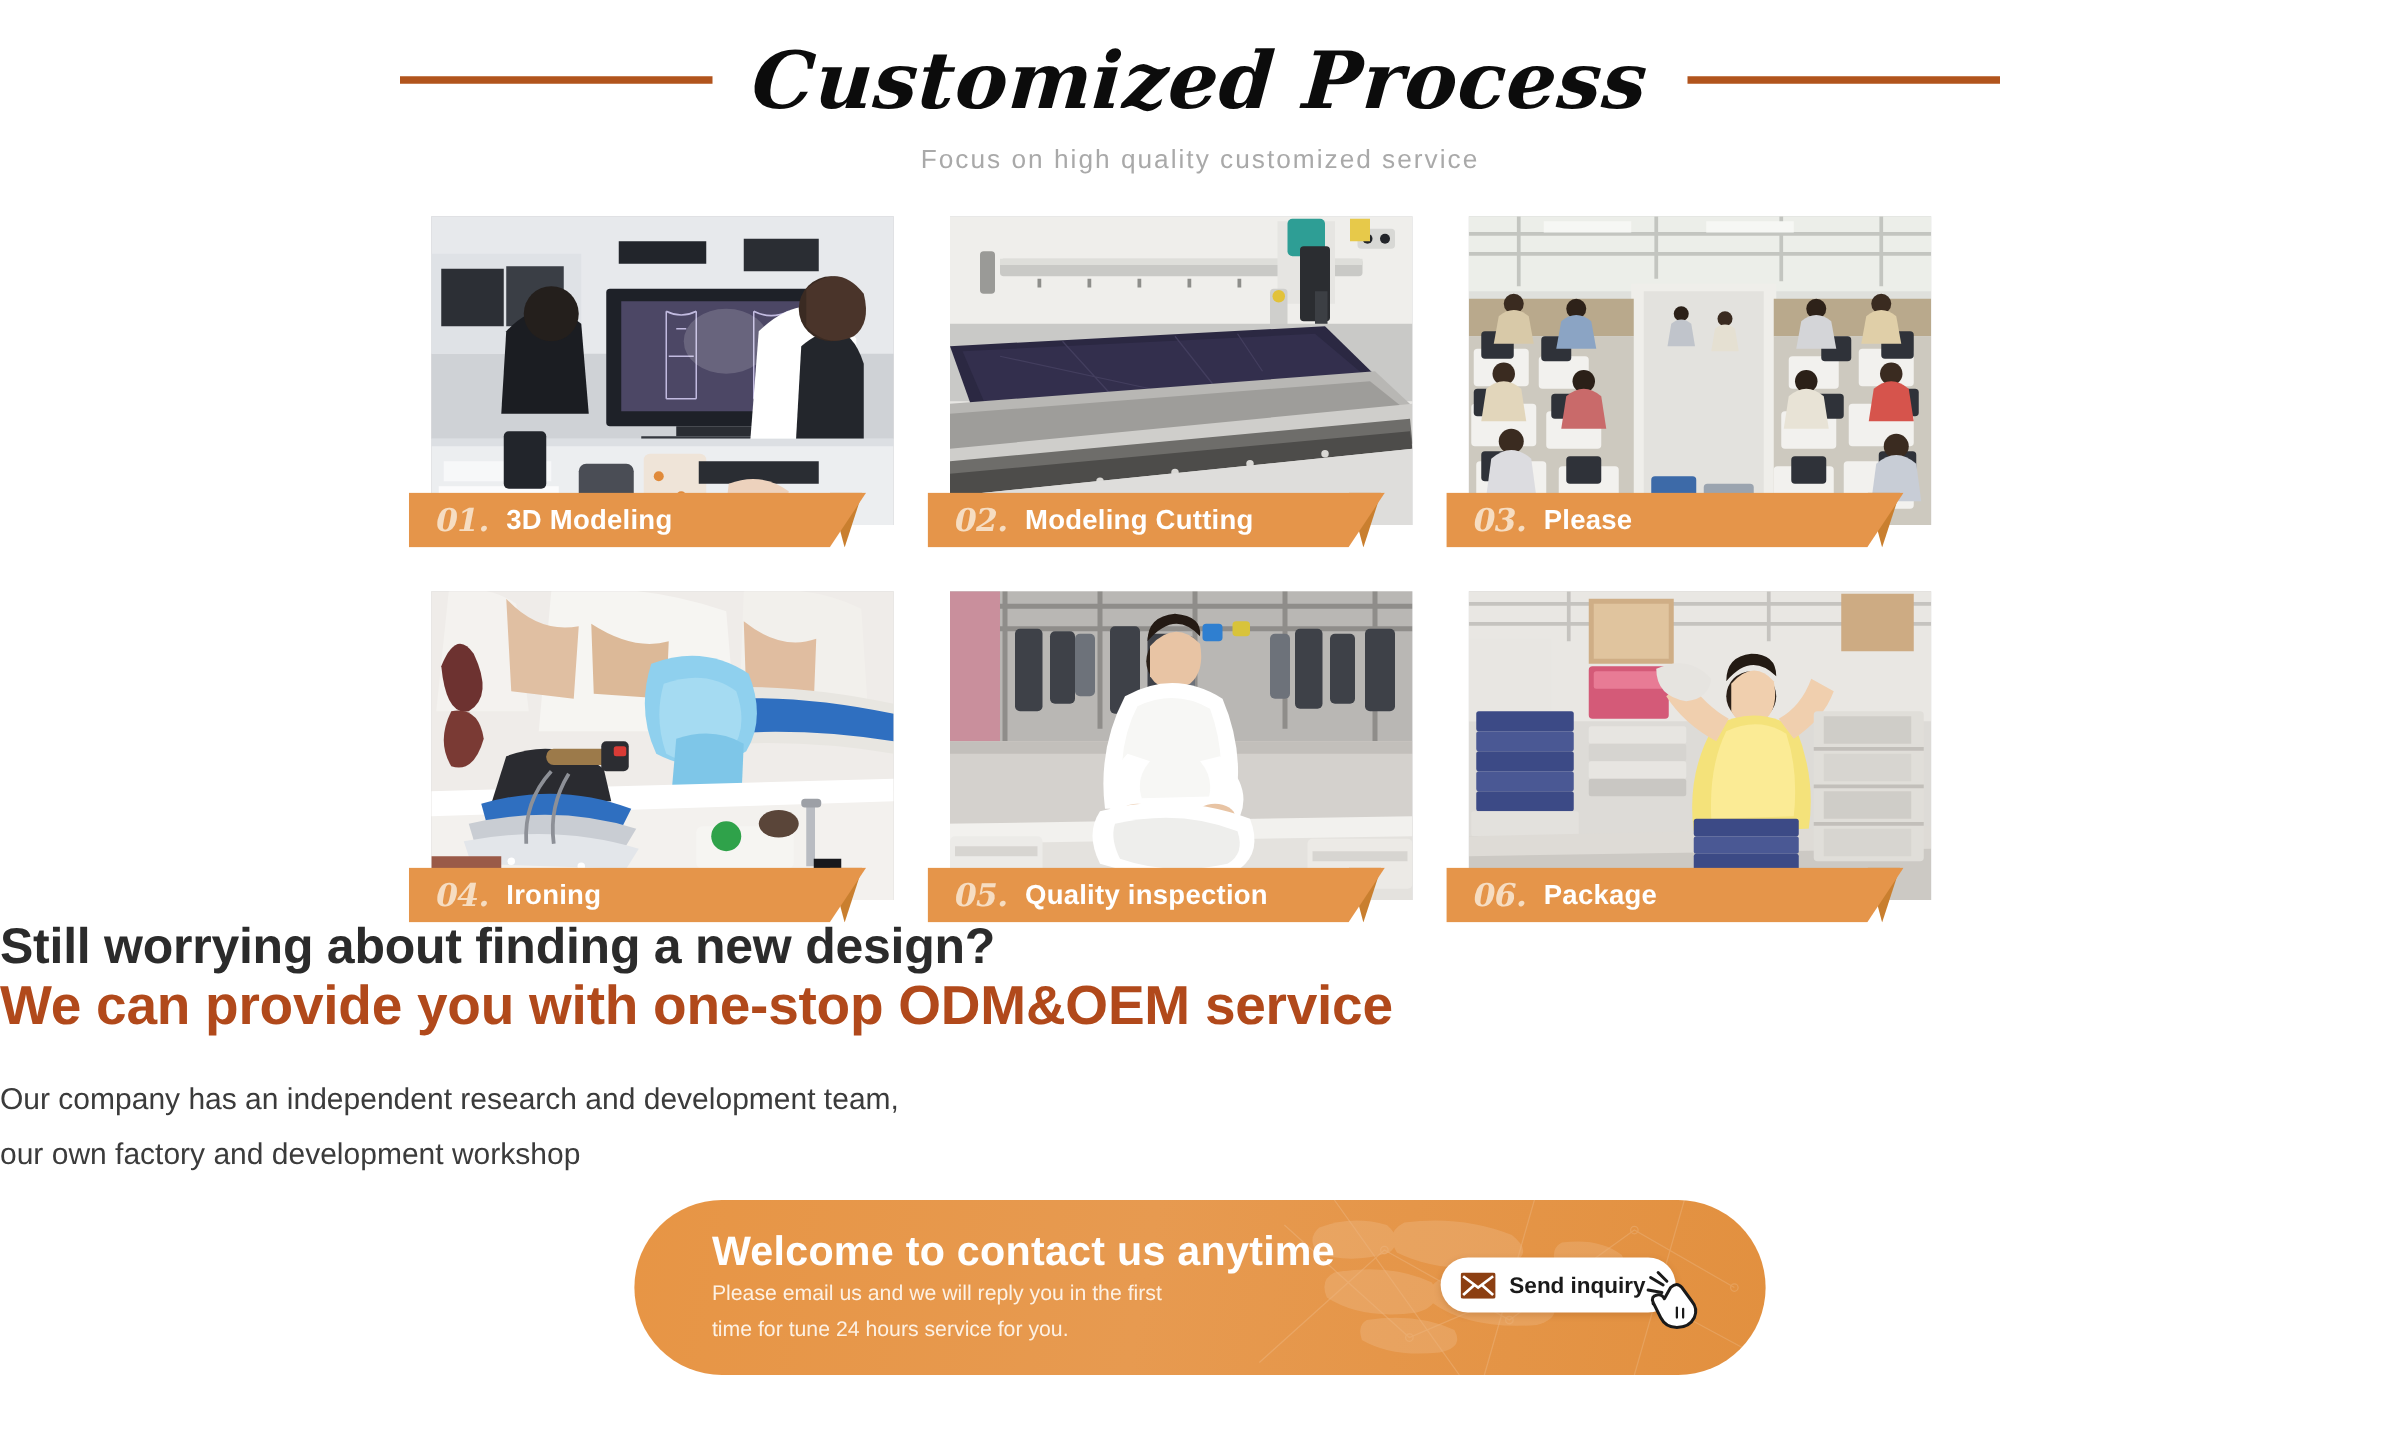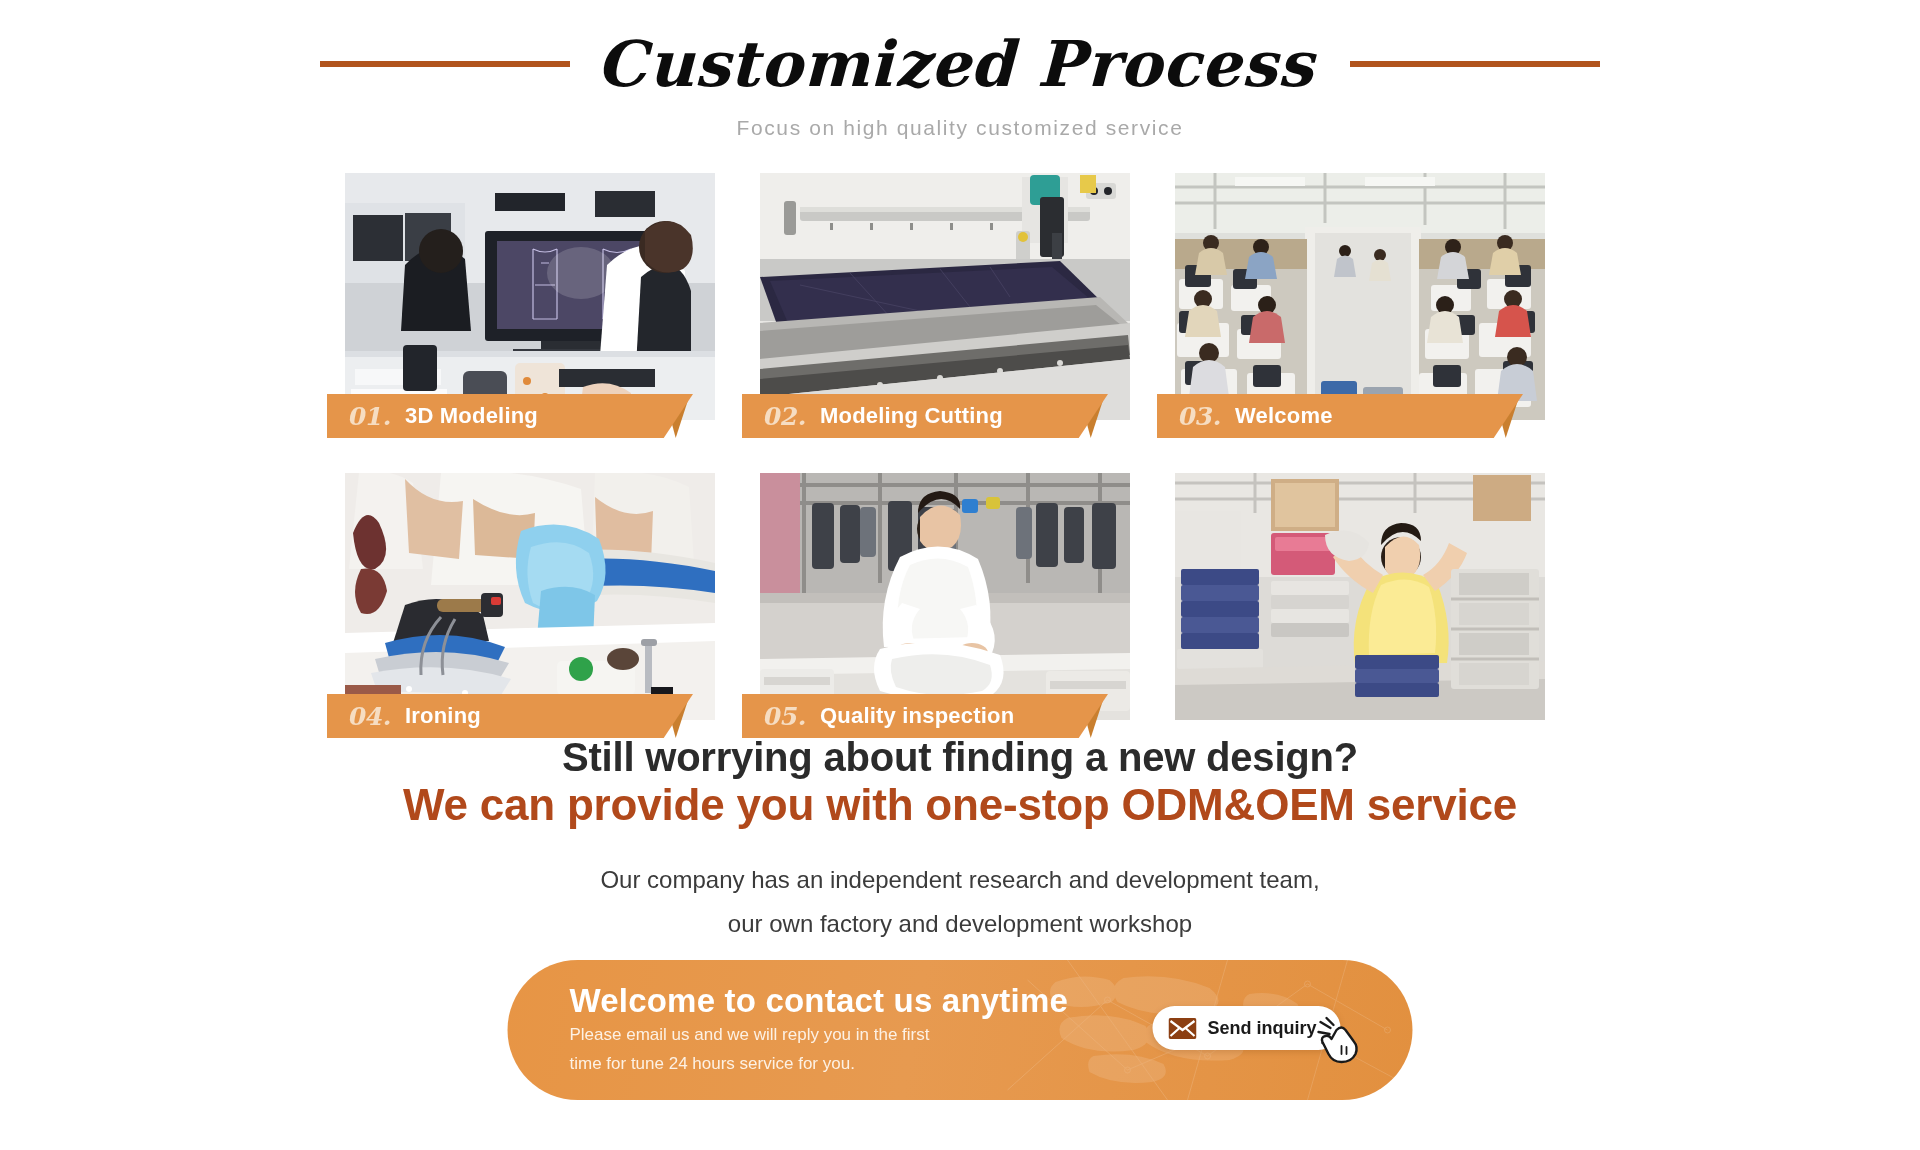--- a/index.html
+++ b/index.html
@@ -81,21 +81,21 @@
     color: #f6ddc2;
     margin-right: 14px;
     letter-spacing: -0.5px;
   }
   .ribbon-label {
     font-size: 22px; font-weight: 700; color: #ffffff;
     letter-spacing: 0.2px; white-space: nowrap;
   }
 
   
-  .pitch { position: absolute; top: 735px; left: 0; width: 1920px; text-align: center; }
+  .pitch { position: absolute; top: 735px; left: 0; width: 1920px; }
   .pitch-line1 {
     font-size: 40px; font-weight: 700; color: #2b2b2b; letter-spacing: -0.2px;
   }
   .pitch-line2 {
     font-size: 44px; font-weight: 700; color: #b1491b; letter-spacing: -0.2px;
   }
   .pitch-p {
     margin-top: 28px;
     font-size: 24px; color: #3b3b3b; line-height: 44px; font-weight: 400;
   }
@@ -330,21 +330,21 @@
           <circle cx="205" cy="82" r="6" fill="#3a2b20"></circle>
             <path d="M197 90 q8 -7 16 0 l3 18 -22 0z" fill="#e5e0d2"></path>
           <rect x="146" y="208" width="36" height="28" rx="3" fill="#3d6aa8"></rect>
           <rect x="188" y="214" width="40" height="24" rx="3" fill="#9ba4af"></rect>
         </svg>
       </div>
       <div class="ribbon-wrap">
         <div class="ribbon-fold"></div>
         <div class="ribbon-body">
           <span class="ribbon-num">03.</span>
-          <span class="ribbon-label">Welcome</span>
+          <span class="ribbon-label">Please</span>
         </div>
       </div>
     </div>
 
     <div class="card">
       <div class="photo">
         <svg viewBox="0 0 370 247" preserveAspectRatio="none" aria-hidden="true">
           <rect width="370" height="247" fill="#e9e6e3"></rect>
           <rect x="0" y="0" width="370" height="160" fill="#efece9"></rect>
           <path d="M14 0 q30 -6 54 10 l10 86 -74 0z" fill="#f4f2ef"></path>
@@ -510,20 +510,27 @@
           </g>
           <rect x="276" y="96" width="88" height="120" rx="3" fill="#e0ded9"></rect>
           <g stroke="#c2bfba" stroke-width="3" fill="none">
             <path d="M276 126 L364 126 M276 156 L364 156 M276 186 L364 186"></path>
           </g>
           <rect x="284" y="100" width="70" height="22" fill="#cfcdc8"></rect>
           <rect x="284" y="130" width="70" height="22" fill="#d7d5d0"></rect>
           <rect x="284" y="160" width="70" height="22" fill="#cfcdc8"></rect>
           <rect x="284" y="190" width="70" height="22" fill="#d7d5d0"></rect>
         </svg>
+      </div>
+      <div class="ribbon-wrap">
+        <div class="ribbon-fold"></div>
+        <div class="ribbon-body">
+          <span class="ribbon-num">06.</span>
+          <span class="ribbon-label">Package</span>
+        </div>
       </div>
     </div>
 
   </div>
 
   <div class="pitch">
     <div class="pitch-line1">Still worrying about finding a new design?</div>
     <div class="pitch-line2">We can provide you with one-stop ODM&amp;OEM service</div>
     <div class="pitch-p">
       <div>Our company has an independent research and development team,</div>

